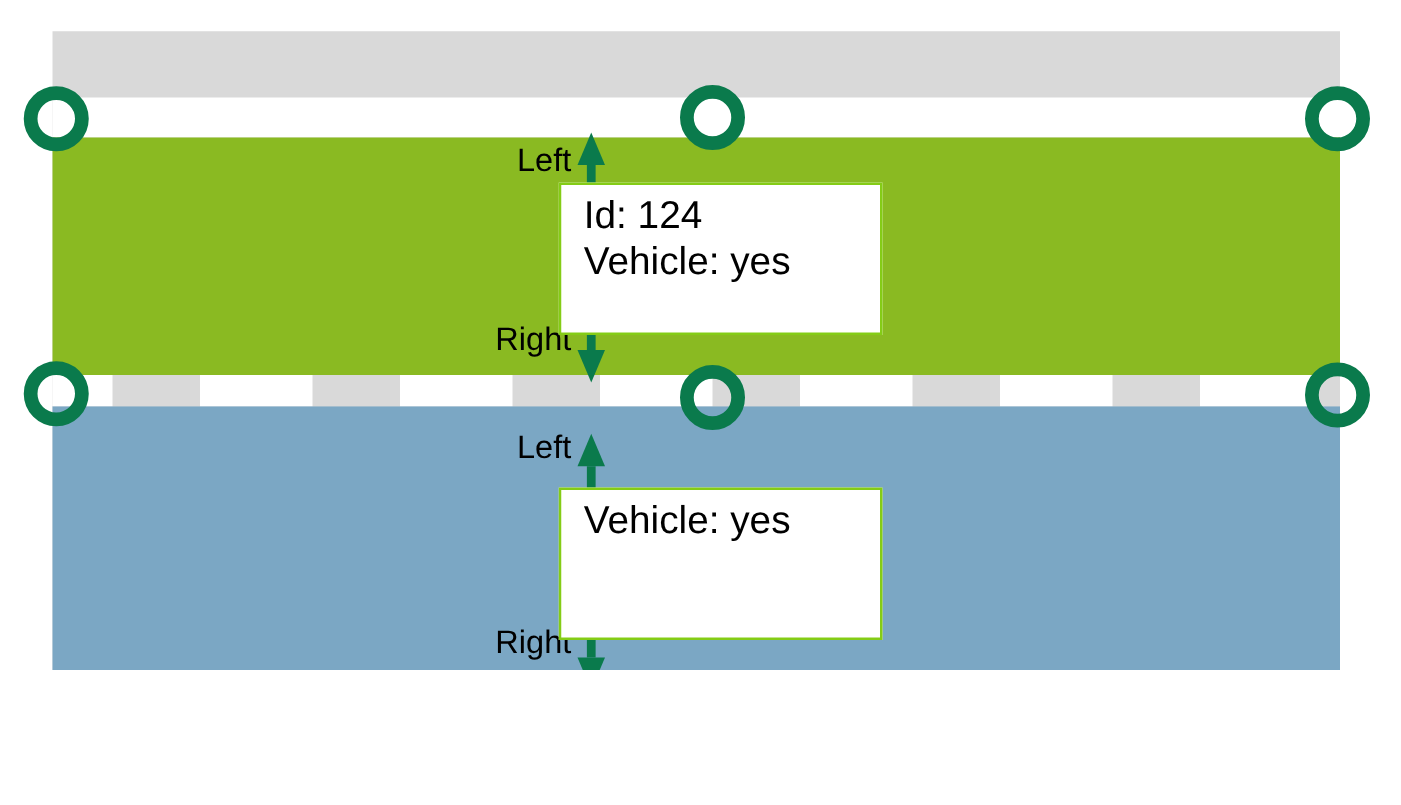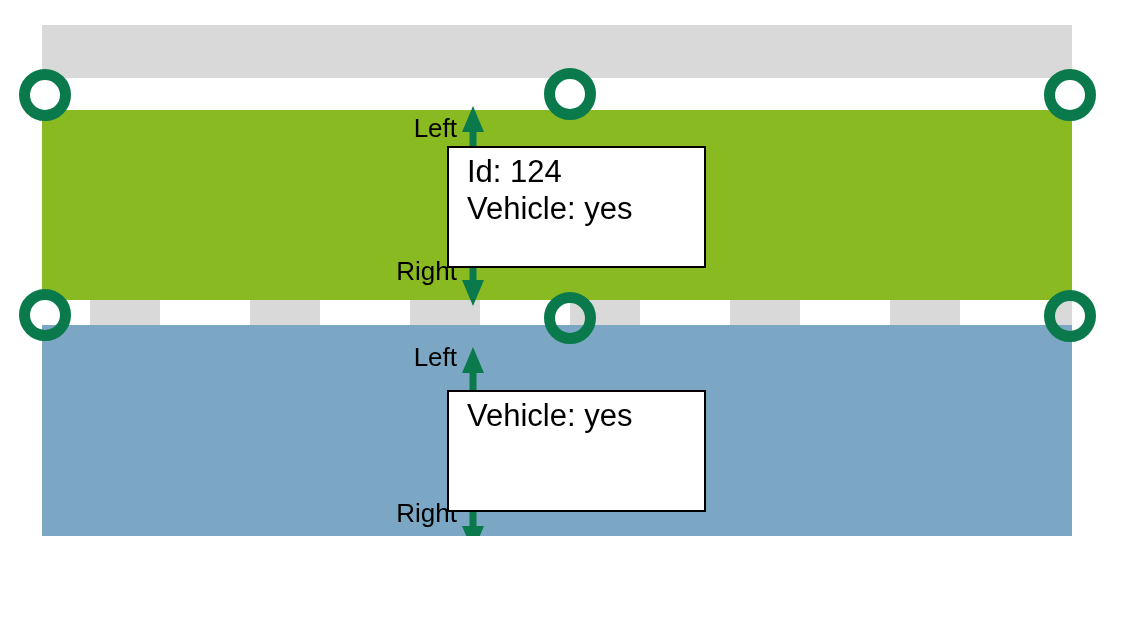--- a/index.html
+++ b/index.html
@@ -21,21 +21,21 @@
   #stage svg.layer {
     position: absolute;
     left: 0;
     top: 0;
     width: 1121px;
     height: 644px;
   }
   .lane-label-box {
     position: absolute;
     background: #ffffff;
-    border: 2px solid #000000;
+    border: 2px solid #84cc16;
     box-sizing: border-box;
     padding: 6px 14px 8px 18px;
     line-height: 1.18;
     color: #000000;
     font-size: 31px;
     font-family: "Liberation Sans", sans-serif;
     white-space: nowrap;
   }
   .lane-label-line {
     display: block;

